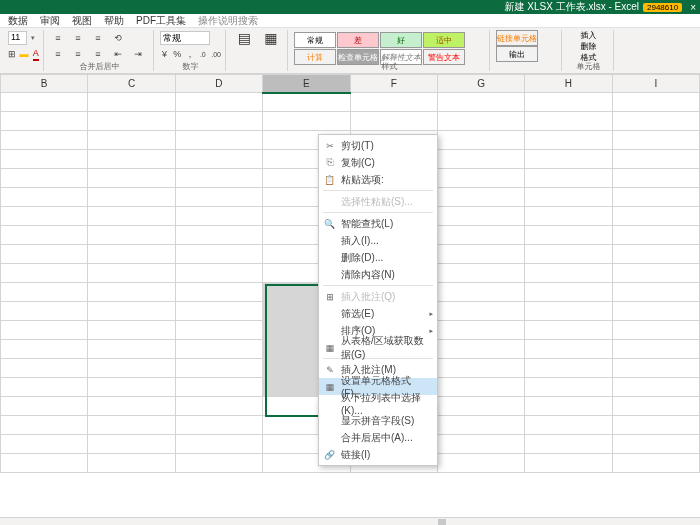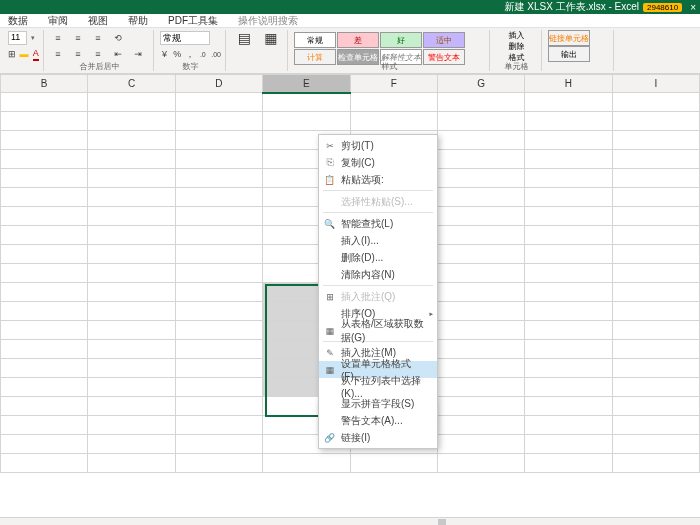--- a/index.html
+++ b/index.html
@@ -1,34 +1,34 @@
 <!DOCTYPE html>
 <html><head>
 <meta charset="utf-8">
 <style>
 *{box-sizing:border-box;margin:0;padding:0;font-family:"Microsoft YaHei",Arial,sans-serif;font-size:10px}
 body{width:700px;height:525px;background:#fff;overflow:hidden;position:relative}
 .titlebar{height:14px;background:#0c6b3f;color:#fff;display:flex;align-items:center;padding:0 4px;font-size:9px}
 .titlebar .title{flex:1;text-align:right}
 .titlebar .warn{background:#ffb900;color:#000;padding:0 4px;border-radius:2px;font-size:8px;margin-left:4px}
 .titlebar .close{margin-left:8px}
-.menubar{height:14px;background:#fff;display:flex;gap:20px;padding:0 8px;align-items:center;font-size:10px;color:#333;border-bottom:1px solid #e1e1e1}
+.menubar{height:14px;background:#fff;display:flex;gap:12px;padding:0 8px;align-items:center;font-size:10px;color:#333;border-bottom:1px solid #e1e1e1}
 .ribbon{height:46px;background:#f3f2f1;border-bottom:1px solid #d4d4d4;display:flex;padding:2px 4px;gap:2px}
 .ribbon-group{display:flex;flex-direction:column;border-right:1px solid #d4d4d4;padding:0 4px;position:relative}
 .ribbon-row{display:flex;gap:4px;align-items:center;height:16px}
 .ribbon-group-label{font-size:8px;color:#666;text-align:center;position:absolute;bottom:-1px;left:0;right:0}
 .fsize{width:22px;height:14px;border:1px solid #c8c8c8;background:#fff;font-size:9px;padding:0 2px}
 .rb-btn{width:16px;height:14px;display:flex;align-items:center;justify-content:center;color:#444;font-size:9px}
 .rb-dd{width:10px;font-size:7px;color:#666}
 .fmt-box{width:50px;height:14px;border:1px solid #c8c8c8;background:#fff;font-size:9px;padding:0 2px;display:flex;align-items:center}
 .style-cell{width:42px;height:16px;border:1px solid #999;font-size:8px;display:flex;align-items:center;justify-content:center}
 .sc-normal{background:#fff}
 .sc-bad{background:#ffc7ce;color:#9c0006}
 .sc-good{background:#c6efce;color:#006100}
-.sc-neutral{background:#c4b5fd;color:#9c5700}
+.sc-neutral{background:#bef264;color:#9c5700}
 .sc-calc{background:#f2f2f2;color:#fa7d00}
 .sc-check{background:#a5a5a5;color:#fff}
 .sc-expl{background:#fff;color:#7f7f7f;font-style:italic}
 .sc-warn{color:#ff0000}
 .sc-link{color:#fa7d00}
 .big-btn{display:flex;flex-direction:column;align-items:center;justify-content:center;width:32px;gap:1px;font-size:8px;color:#333}
 .big-btn .ic{font-size:14px}
 .grid-area{position:relative;height:420px;overflow:hidden}
 table{border-collapse:collapse;table-layout:fixed}
 th,td{border:1px solid #d4d4d4;height:19px;font-size:10px;color:#333;text-align:center;background:#fff}
@@ -131,35 +131,35 @@
       <div class="style-cell sc-neutral">适中</div>
     </div>
     <div style="display:flex;gap:1px">
       <div class="style-cell sc-calc">计算</div>
       <div class="style-cell sc-check">检查单元格</div>
       <div class="style-cell sc-expl">解释性文本</div>
       <div class="style-cell sc-warn">警告文本</div>
     </div>
     <div class="ribbon-group-label">样式</div>
   </div>
+  <div class="ribbon-group" style="width:70px">
+    <div style="display:flex;gap:1px">
+      <div class="style-cell sc-link">链接单元格</div>
+    </div>
+    <div style="display:flex;gap:1px">
+      <div class="style-cell" style="background:#f2f2f2">输出</div>
+    </div>
+  </div>
   <div class="ribbon-group" style="width:50px">
     <div class="ribbon-row" style="flex-direction:column;height:auto;gap:0">
       <span style="font-size:8px">插入</span>
       <span style="font-size:8px">删除</span>
       <span style="font-size:8px">格式</span>
     </div>
     <div class="ribbon-group-label">单元格</div>
-  </div>
-  <div class="ribbon-group" style="width:70px">
-    <div style="display:flex;gap:1px">
-      <div class="style-cell sc-link">链接单元格</div>
-    </div>
-    <div style="display:flex;gap:1px">
-      <div class="style-cell" style="background:#f2f2f2">输出</div>
-    </div>
   </div>
 </div>
 
 <div class="grid-area">
 <table>
 <tbody>
         <tr>
   <th class="col">B</th>
   <th class="col">C</th>
   <th class="col">D</th>
@@ -404,20 +404,24 @@
     </div>
   <div class="ctx-item">
       <span>清除内容(N)</span>
     </div>
   <div class="ctx-sep"></div>
   <div class="ctx-item disabled">
       <span class="ic">⊞</span>
       <span>插入批注(Q)</span>
     </div>
   <div class="ctx-item">
+      <span>筛选(E)</span>
+      <span class="arr">▸</span>
+    </div>
+  <div class="ctx-item">
       <span>排序(O)</span>
       <span class="arr">▸</span>
     </div>
   <div class="ctx-item">
       <span class="ic">▦</span>
       <span>从表格/区域获取数据(G)</span>
     </div>
   <div class="ctx-sep"></div>
   <div class="ctx-item">
       <span class="ic">✎</span>
@@ -427,21 +431,21 @@
       <span class="ic">▦</span>
       <span>设置单元格格式(F)...</span>
     </div>
   <div class="ctx-item">
       <span>从下拉列表中选择(K)...</span>
     </div>
   <div class="ctx-item">
       <span>显示拼音字段(S)</span>
     </div>
   <div class="ctx-item">
-      <span>警告文本(A)...</span>
+      <span>合并后居中(A)...</span>
     </div>
   <div class="ctx-item">
       <span class="ic">🔗</span>
       <span>链接(I)</span>
     </div>
 </div>
 
 <div class="mini-toolbar">
   <div class="mini-row">
     <div class="mini-font">等线</div>

